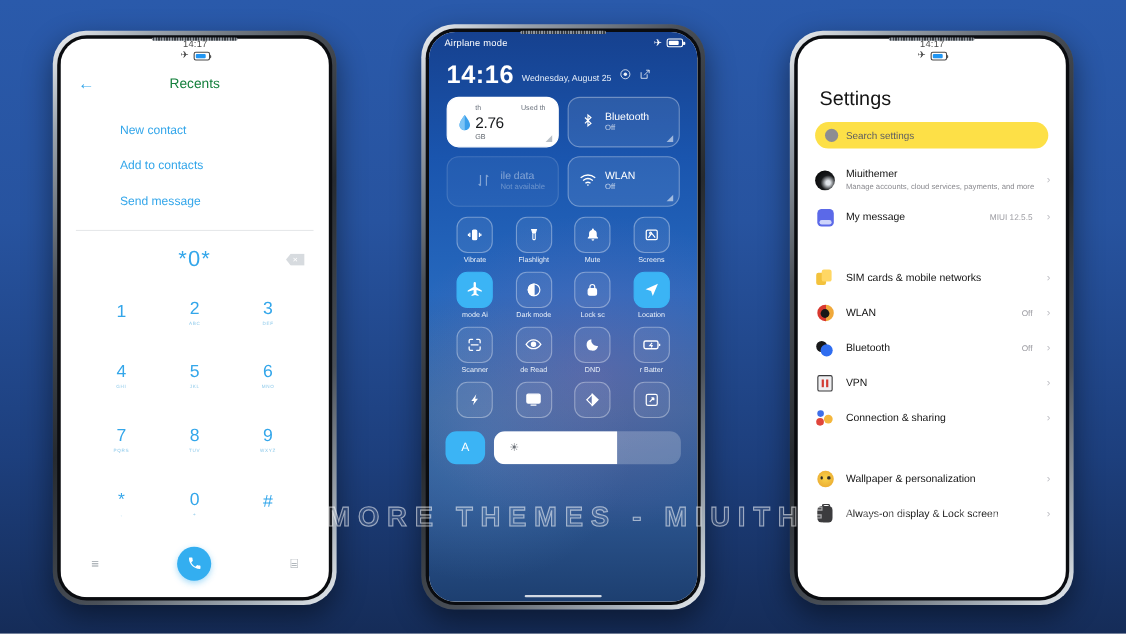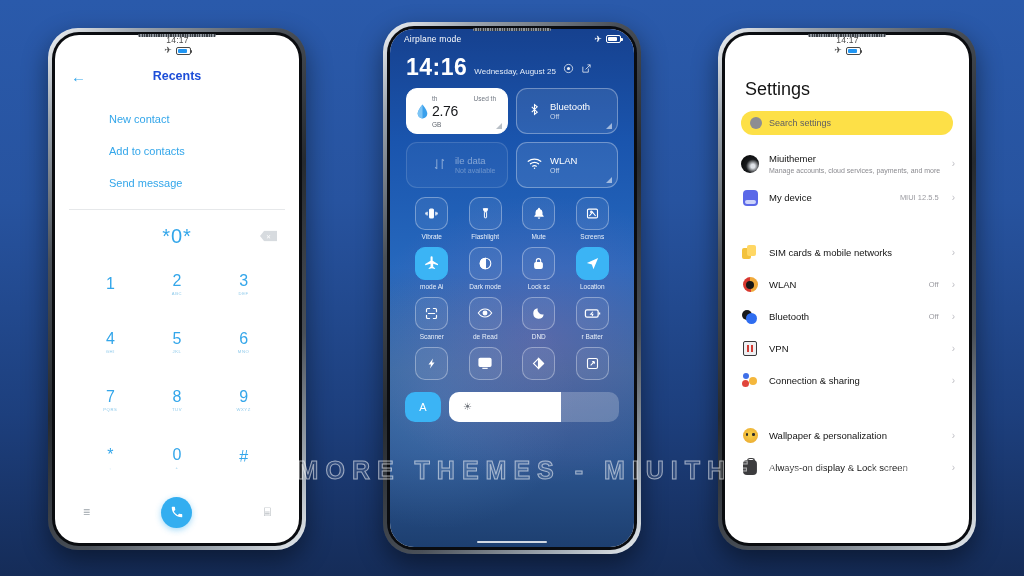--- a/index.html
+++ b/index.html
@@ -60,21 +60,21 @@
 
   
   .p1 { background:#fff; height:100%; display:flex; flex-direction:column; }
   .p1-head {
     height:42px; display:flex; align-items:center; padding:0 16px;
     position:relative;
   }
   .p1-back { color:#33a6ea; font-size:15px; line-height:1; }
   .p1-title {
     position:absolute; left:0; right:0; text-align:center;
-    color:#1d4ed8; font-size:12.5px; pointer-events:none;font-weight:bold;
+    color:#15803d; font-size:12.5px; pointer-events:none;
   }
   .p1-menu { padding:6px 0 0 16px; }
   .p1-menu div { color:#33a6ea; font-size:11px; padding:10px 0;margin-left:38px; }
   .p1-sep { height:1px; background:#e6e8ea; margin:10px 14px 0; }
 
   .p1-input {
     height:40px; display:flex; align-items:center; justify-content:center;
     position:relative; margin-top:6px;
   }
   .p1-num { color:#33a6ea; font-size:20px; letter-spacing:1px; }
@@ -594,21 +594,21 @@
               <s>Manage accounts, cloud services, payments, and more</s>
             </span>
             <span class="s-chev">›</span>
           </div>
 
           <div class="s-row">
             <span class="s-ic">
                 <span class="ic-dev"></span>
               </span>
             <span class="s-txt">
-              <b>My device</b>
+              <b>My message</b>
             </span>
             <span class="s-val">MIUI 12.5.5</span>
             <span class="s-chev">›</span>
           </div>
         </div>
 
         <div class="s-gap"></div>
 
         <div class="s-group">
           <div class="s-row">

